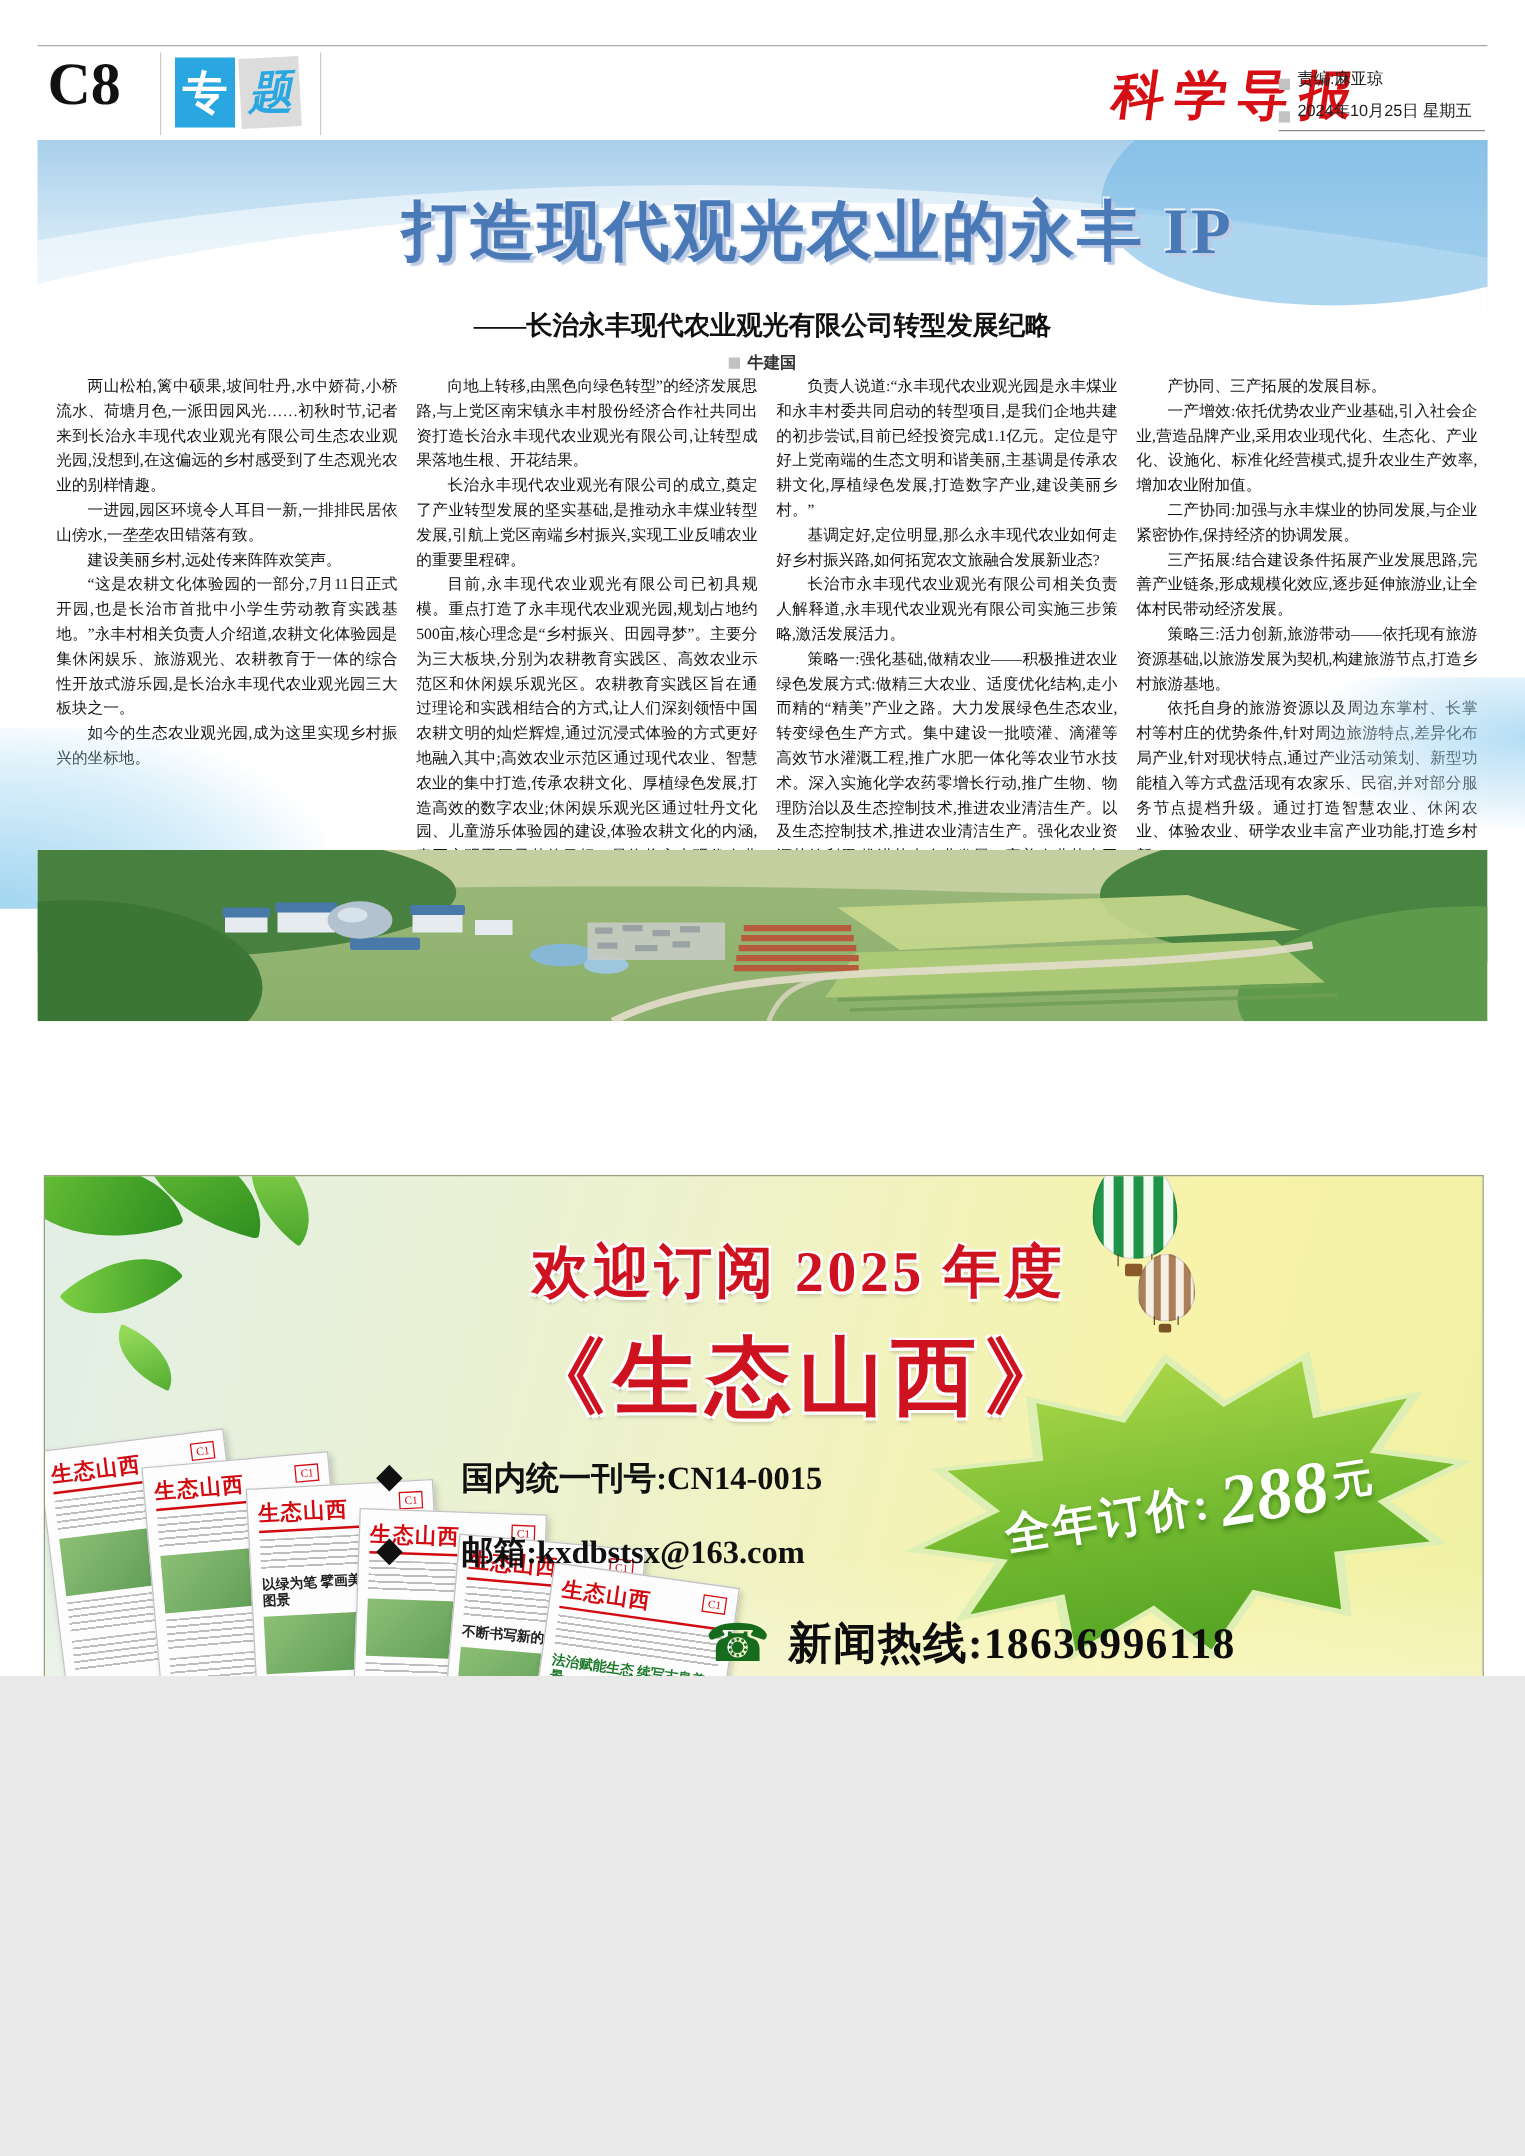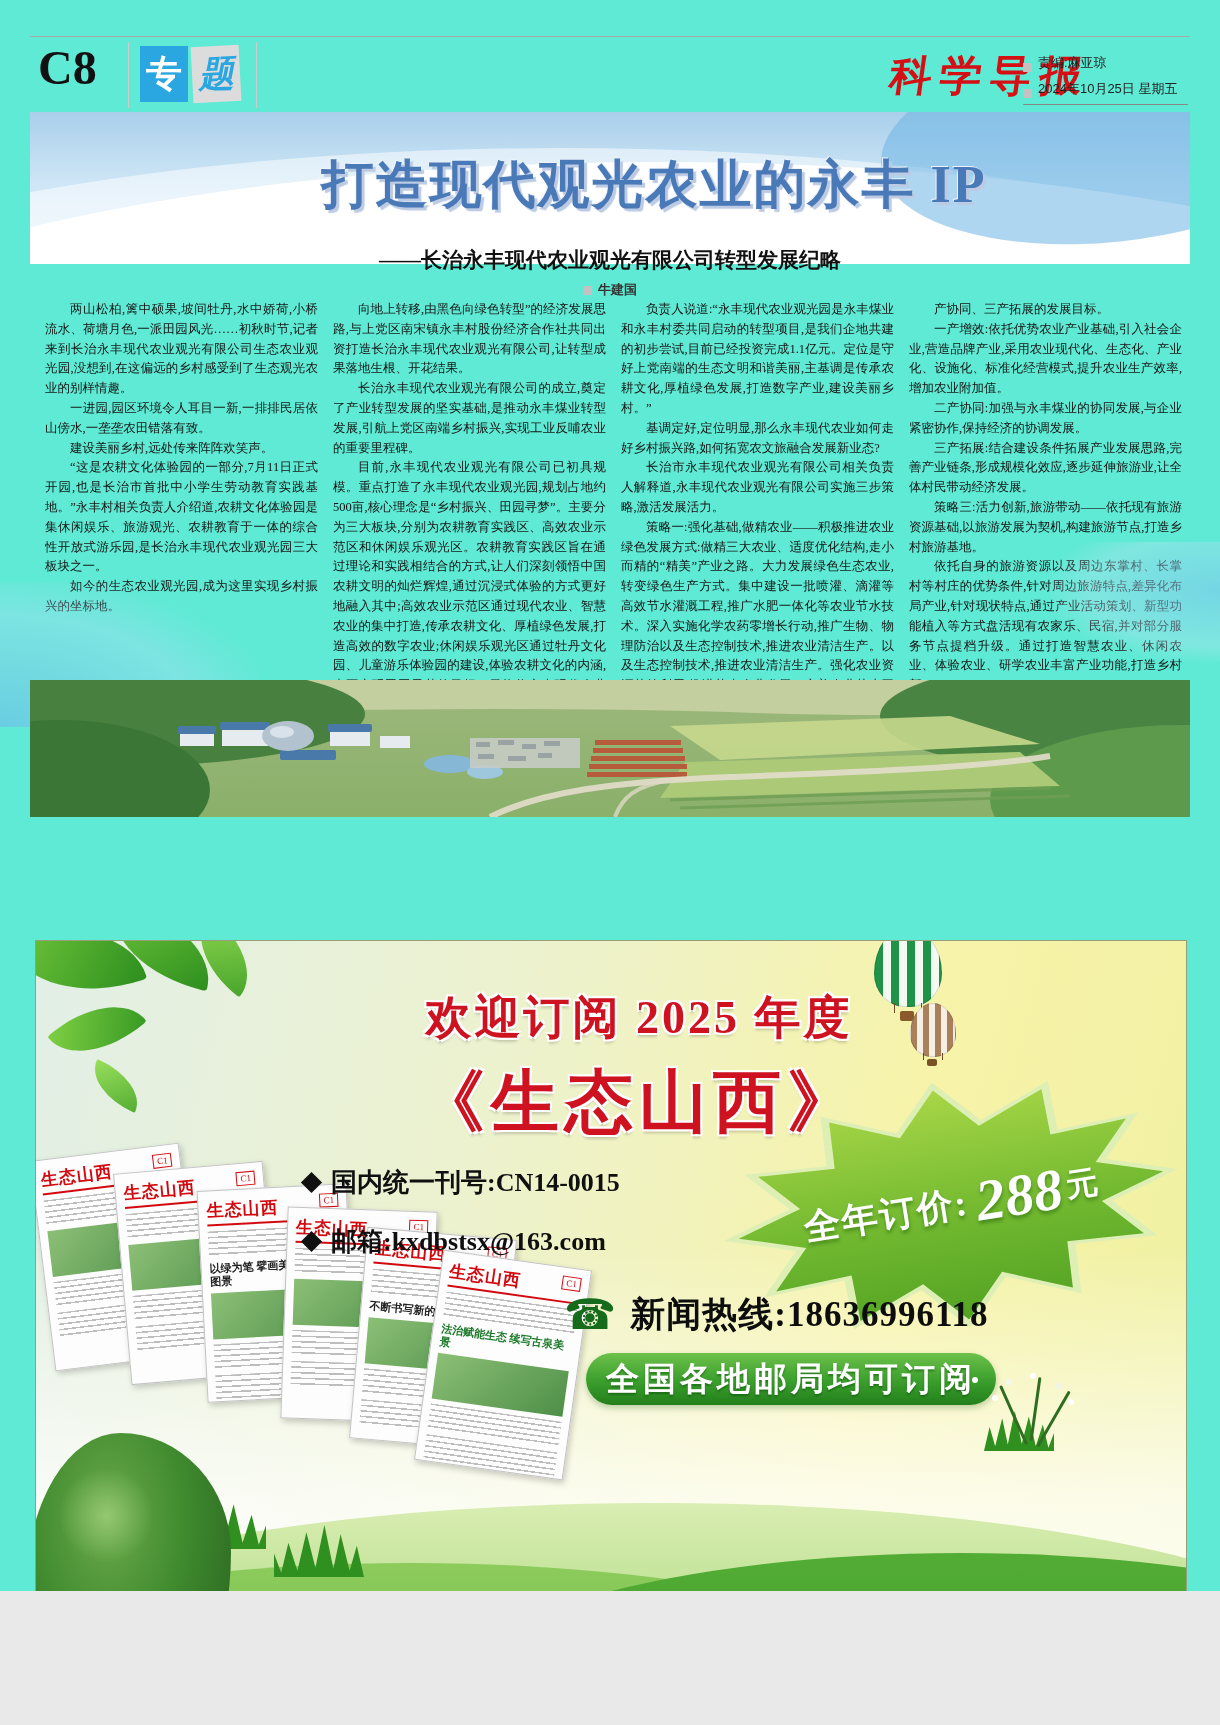--- a/index.html
+++ b/index.html
@@ -1,17 +1,17 @@
 <!DOCTYPE html>
 <html><head>
 <meta charset="utf-8">
 <style>
   html,body{margin:0;padding:0;}
   body{font-family:"Liberation Serif","DejaVu Serif",serif;background:#e9e9e9;}
-  .page{position:relative;width:1220px;height:1591px;background:#5eead4;margin:0 auto;overflow:hidden;}
+  .page{position:relative;width:1220px;height:1341px;background:#ffffff;margin:0 auto;overflow:hidden;}
 
   
   .top-rule{position:absolute;left:30px;right:30px;top:36px;height:1px;background:#aaa;}
   .page-number{position:absolute;left:38px;top:40px;font-size:48px;font-weight:900;color:#111;font-family:"Liberation Serif",serif;}
   .hdr-div{position:absolute;top:42px;width:1px;height:66px;background:#ccc;}
   .hdr-div.d1{left:128px;} .hdr-div.d2{left:256px;}
   .badge{position:absolute;top:46px;width:48px;height:56px;display:flex;align-items:center;justify-content:center;font-size:36px;font-weight:900;}
   .badge.b1{left:140px;background:#2aa7e0;color:#fff;}
   .badge.b2{left:192px;background:#dcdcdc;color:#2aa7e0;font-style:italic;transform:rotate(-3deg);font-family:"Liberation Serif",serif;}
   .masthead{position:absolute;left:890px;top:48px;font-size:42px;font-weight:900;color:#d50f14;letter-spacing:8px;transform:skewX(-8deg);font-family:"Liberation Serif",serif;}
@@ -65,21 +65,21 @@
   .balloon.big{left:838px;top:-14px;width:66px;height:96px;}
   .balloon.big .env{width:66px;height:78px;background:repeating-linear-gradient(90deg,#1f9347 0 8px,#f2faf2 8px 16px);}
   .balloon.big .basket{position:absolute;left:26px;top:84px;width:14px;height:10px;background:#8a5a2b;border-radius:2px;}
   .balloon.big .rope{position:absolute;left:20px;top:76px;width:26px;height:10px;border-left:1px solid #6b4a22;border-right:1px solid #6b4a22;}
   .balloon.small{left:874px;top:62px;width:44px;height:64px;}
   .balloon.small .env{width:44px;height:52px;background:repeating-linear-gradient(90deg,#a9805a 0 6px,#f6efe4 6px 12px);}
   .balloon.small .basket{position:absolute;left:17px;top:56px;width:10px;height:7px;background:#7b5126;border-radius:2px;}
   .balloon.small .rope{position:absolute;left:13px;top:50px;width:18px;height:7px;border-left:1px solid #6b4a22;border-right:1px solid #6b4a22;}
   
   .bullets{position:absolute;left:268px;top:224px;width:470px;z-index:9;list-style:none;margin:0;padding:0;}
-  .bullets li{display:flex;align-items:center;margin-bottom:24px;font-size:26px;font-weight:900;color:#101010;}
+  .bullets li{display:flex;align-items:center;margin-bottom:24px;font-size:26px;font-weight:900;color:#101010;gap:38px;}
   .diamond-icon{display:inline-block;width:15px;height:15px;background:#101010;transform:rotate(45deg);margin-right:12px;flex:none;}
   
   .burst-wrap{position:absolute;left:700px;top:148px;width:430px;height:232px;transform:rotate(-9deg);z-index:8;}
   .burst{position:absolute;inset:0;
     clip-path:polygon(100% 50%,84.8% 58.5%,93.3% 75%,75.4% 73.3%,75% 93.3%,59.3% 81.9%,50% 100%,40.7% 81.9%,25% 93.3%,24.6% 73.3%,6.7% 75%,15.2% 58.5%,0% 50%,15.2% 41.5%,6.7% 25%,24.6% 26.7%,25% 6.7%,40.7% 18.1%,50% 0%,59.3% 18.1%,75% 6.7%,75.4% 26.7%,93.3% 25%,84.8% 41.5%);}
   .burst.rim{transform:scale(1.07);background:#ddefb4;}
   .burst.core{background:linear-gradient(180deg,#a8d647 0%,#72b930 55%,#53a323 100%);}
   .burst-text{position:absolute;inset:0;display:flex;align-items:center;justify-content:center;color:#fff;font-weight:900;
     text-shadow:0 3px 4px rgba(20,80,0,.45);white-space:nowrap;}
   .burst-text .lbl{font-size:36px;letter-spacing:2px;}

